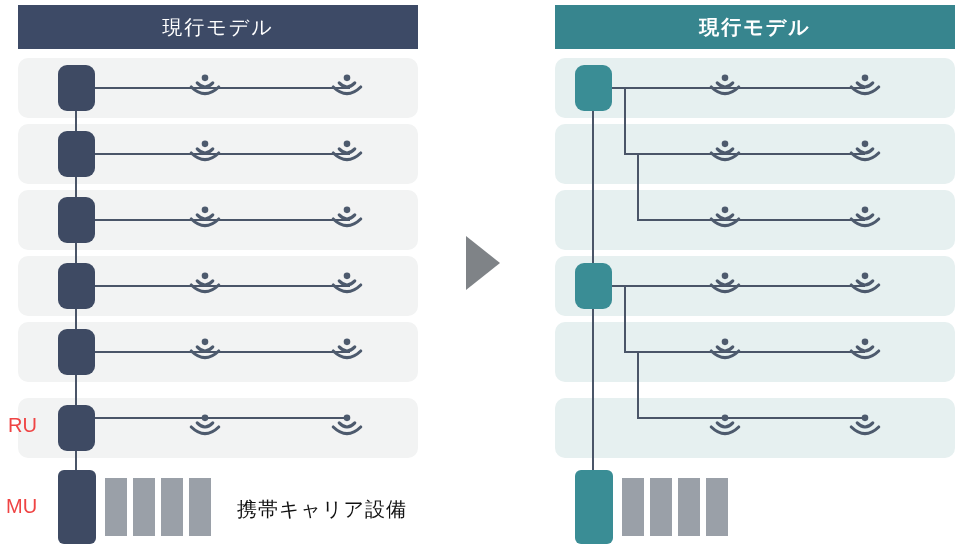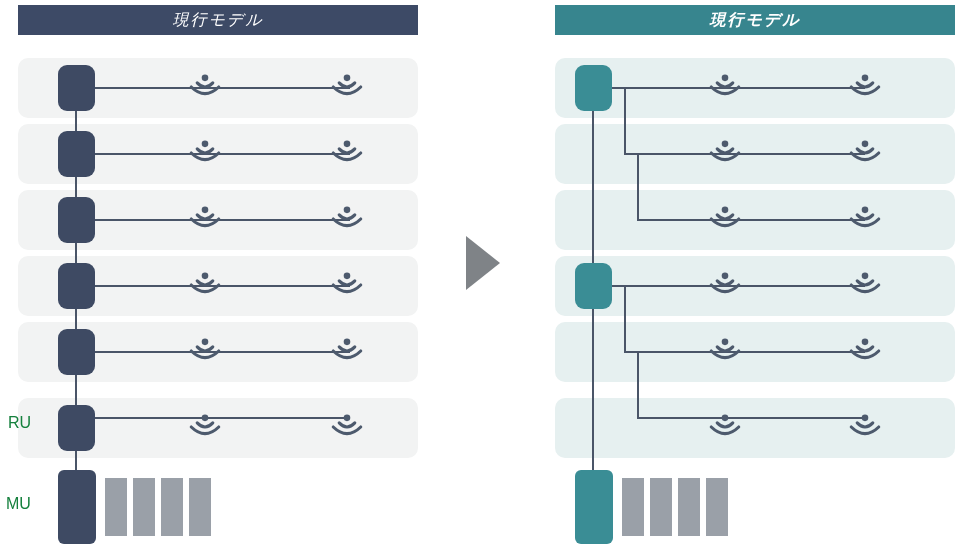--- a/index.html
+++ b/index.html
@@ -1,41 +1,41 @@
 <!DOCTYPE html>
 <html><head>
 <meta charset="utf-8">
 <style>
   * { margin:0; padding:0; box-sizing:border-box; }
   body { font-family:"Liberation Sans", sans-serif; background:#ffffff; }
   .canvas { position:relative; width:960px; height:554px; background:#ffffff; overflow:hidden; }
 
-  .hdr { position:absolute; top:5px; width:400px; height:30px; display:flex; align-items:center; justify-content:center;
-         color:#ffffff; font-size:16px; letter-spacing:2px;font-style:italic; }
+  .hdr { position:absolute; top:5px; width:400px; height:44px; display:flex; align-items:center; justify-content:center;
+         color:#ffffff; font-size:20px; letter-spacing:2px; }
   .hdr-left  { left:18px;  background:#3d4a66; }
   .hdr-right { left:555px; background:#37858e; font-weight:bold; }
 
   .row { position:absolute; width:400px; height:60px; border-radius:10px; }
   .row-l { left:18px;  background:#f2f3f3; }
   .row-r { left:555px; background:#e6f0f0; }
 
   .unit { position:absolute; width:37px; height:46px; border-radius:9px; }
   .unit-navy { background:#3e4a63; }
   .unit-teal { background:#3a8d95; }
 
   .mu   { position:absolute; width:38px; height:74px; border-radius:6px; top:470px; }
   .gray { position:absolute; width:22px; height:58px; top:478px; background:#9aa0a8; }
 
   .line  { position:absolute; background:#4a5568; }
   .hline { height:2px; }
   .vline { width:2px; }
 
   .wifi { position:absolute; width:44px; height:34px; color:#4d5a6d; }
 
-  .lbl     { position:absolute; font-size:16px; color:#15803d; }
+  .lbl     { position:absolute; font-size:20px; color:#ef4444; }
   .carrier { position:absolute; font-size:20px; color:#111111; letter-spacing:1px; }
 
   .arrow { position:absolute; left:466px; top:236px; width:0; height:0;
            border-top:27px solid transparent; border-bottom:27px solid transparent;
            border-left:34px solid #7f8387; }
 </style>
 </head>
 <body>
 
 <svg width="0" height="0" style="position:absolute">
@@ -114,20 +114,21 @@
     </svg>
 
   <div class="mu unit-navy" style="left:58px"></div>
   <div class="gray" style="left:105px"></div>
   <div class="gray" style="left:133px"></div>
   <div class="gray" style="left:161px"></div>
   <div class="gray" style="left:189px"></div>
 
   <div class="lbl" style="left:8px;top:414px">RU</div>
   <div class="lbl" style="left:6px;top:495px">MU</div>
+  <div class="carrier" style="left:237px;top:496px">携帯キャリア設備</div>
 
   <div class="arrow"></div>
 
   <div class="row row-r" style="top:58px"></div>
   <div class="row row-r" style="top:124px"></div>
   <div class="row row-r" style="top:190px"></div>
   <div class="row row-r" style="top:256px"></div>
   <div class="row row-r" style="top:322px"></div>
   <div class="row row-r" style="top:398px"></div>
 

